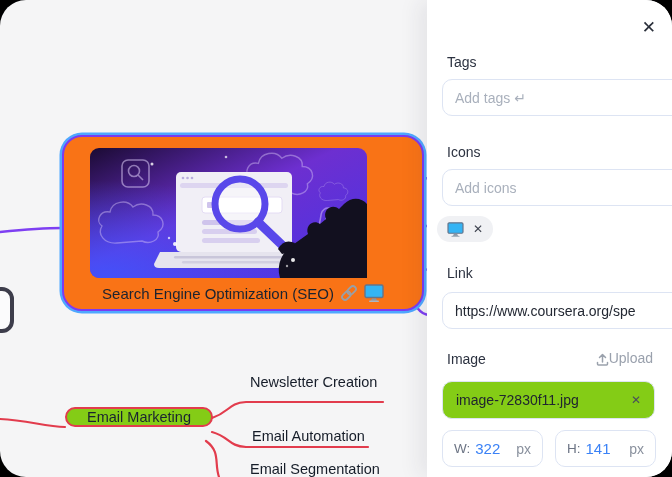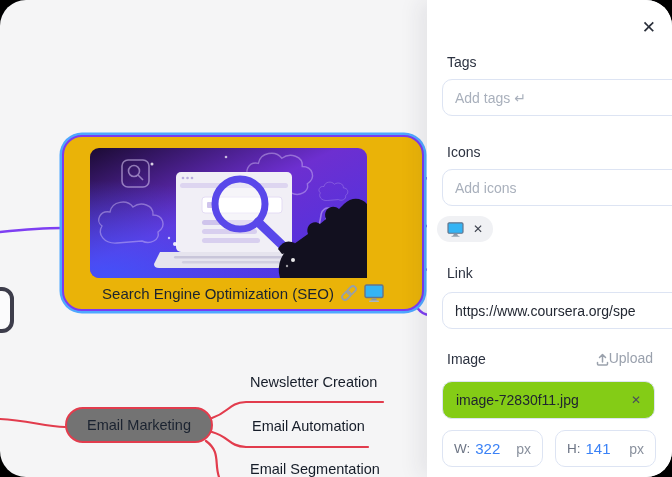--- a/index.html
+++ b/index.html
@@ -7,36 +7,36 @@
   .app { position:relative; width:672px; height:477px; background:#f5f5f6;
          border-radius:26px; overflow:hidden; }
 
   
   .connectors { position:absolute; left:0; top:0; }
 
   .root-stub { position:absolute; left:-13px; top:287px; width:27px; height:46px;
                background:#fbfbfc; border:4px solid #3d3d4b; border-radius:12px; box-sizing:border-box; }
 
   .seo-node { position:absolute; left:62px; top:135px; width:362px; height:176px;
-              background:#eab308; border:2px solid #7c3bf0; border-radius:20px;
+              background:#f97316; border:2px solid #7c3bf0; border-radius:20px;
               box-shadow:0 0 0 2.5px #4fa8ff; box-sizing:border-box; }
   .seo-image { position:absolute; left:26px; top:11px; width:277px; height:130px; }
   .seo-image svg { display:block; }
   .seo-caption { position:absolute; left:0; right:0; top:144px; height:24px;
                  display:flex; align-items:center; justify-content:center; gap:6px;
                  font-size:15px; color:#1b2330; white-space:nowrap; }
 
-  .email-node { position:absolute; left:65px; top:407px; width:148px; height:36px;
-                background:#737373; border:2px solid #e23c4d; border-radius:18px;
+  .email-node { position:absolute; left:65px; top:407px; width:148px; height:20px;
+                background:#84cc16; border:2px solid #e23c4d; border-radius:18px;
                 display:flex; align-items:center; justify-content:center;
                 font-size:14.5px; color:#1b2330; box-sizing:border-box; }
 
   .child-label { position:absolute; font-size:14.5px; color:#161d29; white-space:nowrap; }
   .child-newsletter  { left:250px; top:374px; }
-  .child-automation  { left:252px; top:418px; }
+  .child-automation  { left:252px; top:428px; }
   .child-segmentation{ left:250px; top:461px; }
 
   
   .panel { position:absolute; left:427px; top:0; width:245px; height:477px;
            background:#fff; box-shadow:-8px 0 20px rgba(40,40,60,.08); }
   .panel-close { position:absolute; top:19px; right:16px; font-size:17px; line-height:1;
                  color:#2a2f3a; cursor:pointer; }
   .f-label { position:absolute; left:20px; font-size:14px; font-weight:400; color:#2c3240; }
   .lbl-tags  { top:54px; }  .lbl-icons { top:144px; }
   .lbl-link  { top:265px; } .lbl-image { top:351px; }

